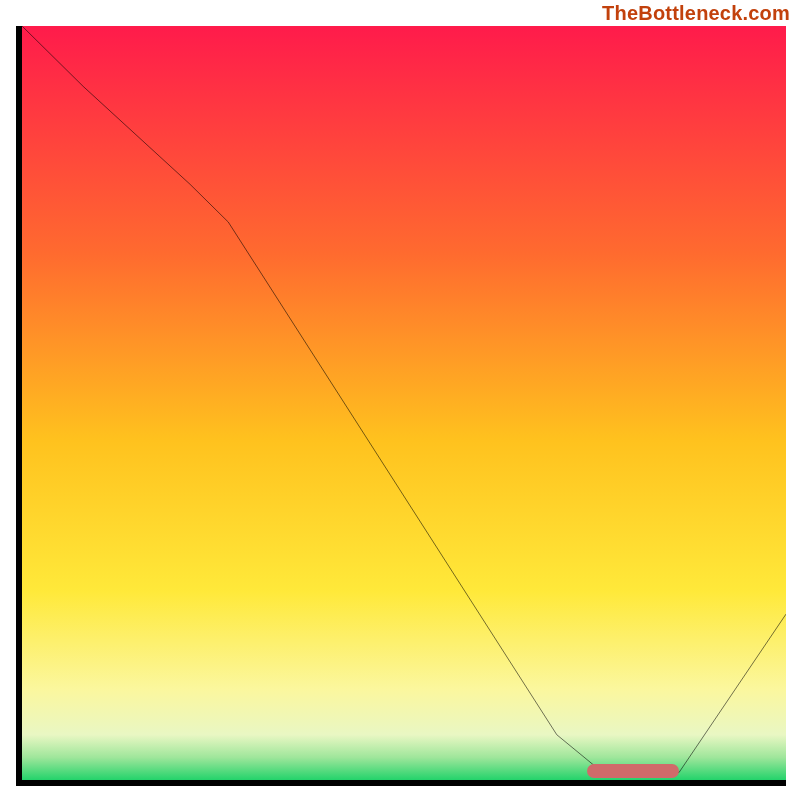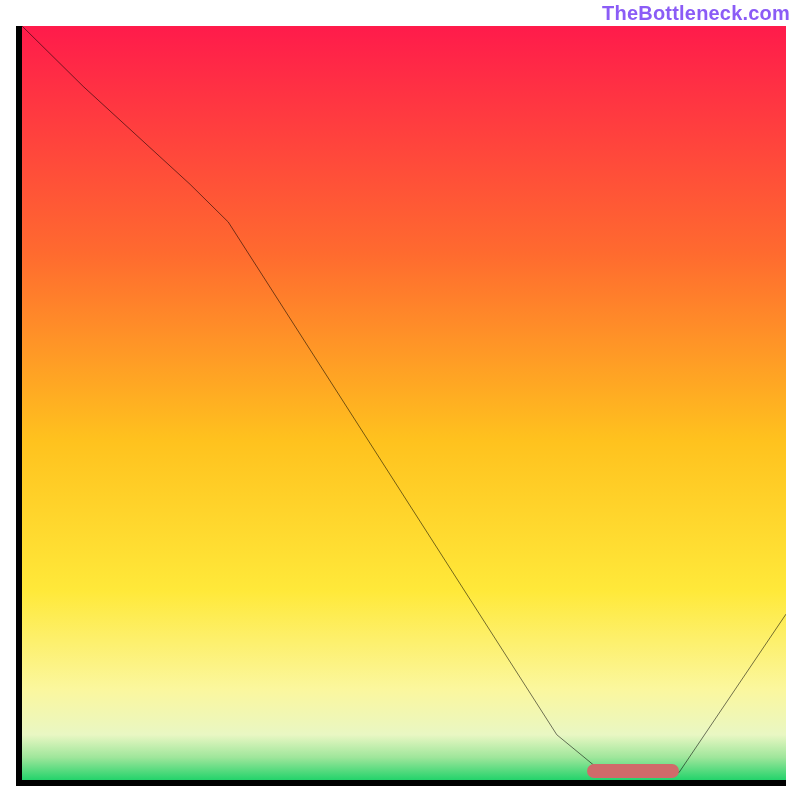--- a/index.html
+++ b/index.html
@@ -5,21 +5,21 @@
   * { margin: 0; padding: 0; box-sizing: border-box; }
   html, body { width: 800px; height: 800px; overflow: hidden; background: #fff; }
   .wrap { position: relative; width: 800px; height: 800px; }
   .attribution {
     position: absolute;
     top: 2px;
     right: 10px;
     font-family: Arial, Helvetica, sans-serif;
     font-size: 20px;
     font-weight: bold;
-    color: #8b5cf6;
+    color: #c2410c;
     letter-spacing: 0.2px;
   }
   .plot {
     position: absolute;
     left: 16px;
     top: 26px;
     width: 770px;
     height: 760px;
     border-left: 6px solid #000;
     border-bottom: 6px solid #000;

